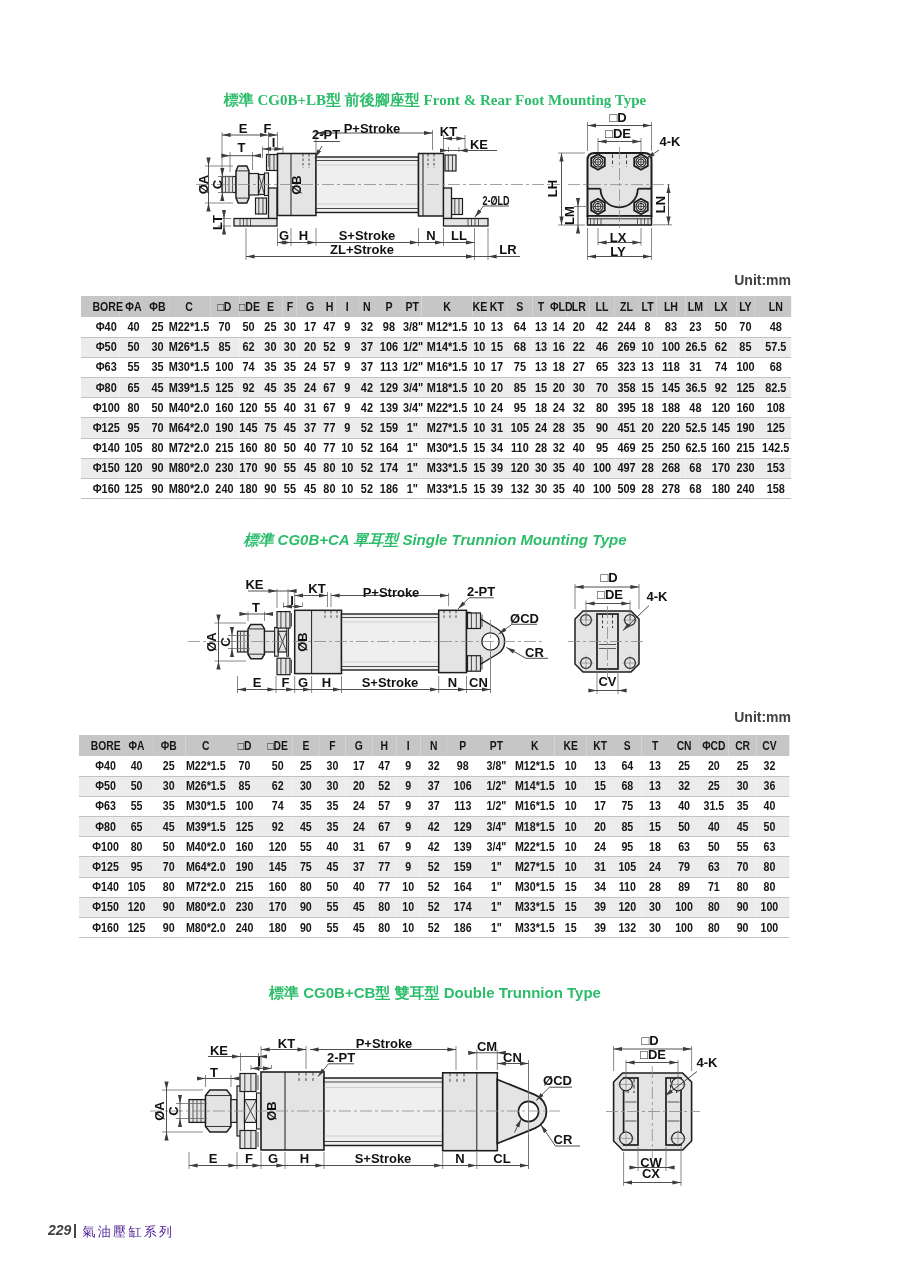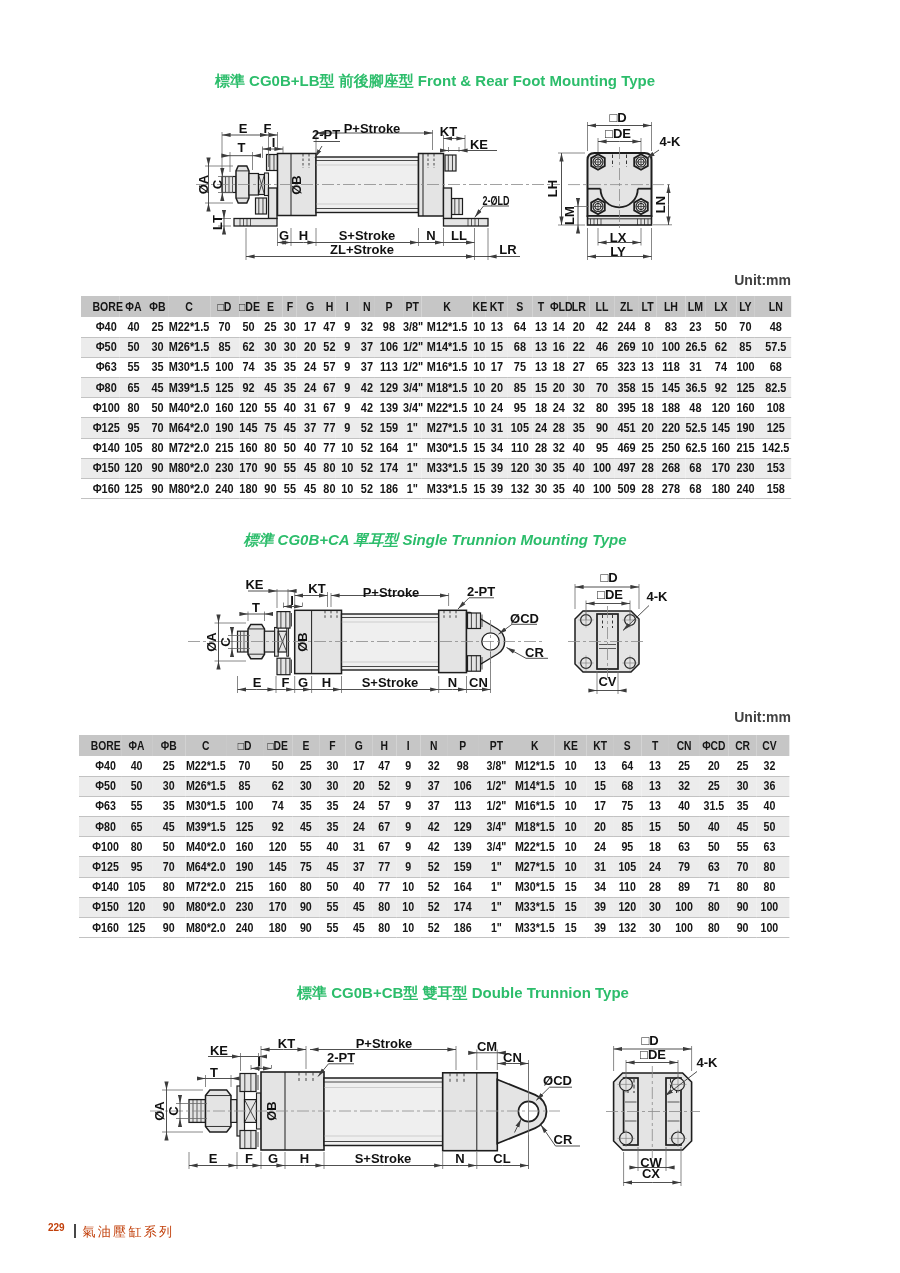--- a/index.html
+++ b/index.html
@@ -13,28 +13,28 @@
 table.t thead th{font-size:12px;font-weight:bold;}
 table.t tbody tr{height:20.2px;border-bottom:1px solid #c2c2c2;}
 table.t tbody tr.g{background:#ececec;}
 table.t td:first-child,table.t th:first-child{padding-left:13px;}
 table.t1 td:last-child,table.t1 th:last-child{padding-left:7px;}
 table.t2 td:last-child,table.t2 th:last-child{padding-right:8px;}
 text{font-family:"Liberation Sans",sans-serif;}
 .dimtxt{font-size:13px;font-weight:bold;fill:#111;}
 </style></head>
 <body>
-<div class="abs title" style="top:72px;">標準 CG0B+LB型 前後腳座型 Front &amp; Rear Foot Mounting Type</div>
+<div class="abs title" style="top:91px;font-family:Liberation Serif, serif;">標準 CG0B+LB型 前後腳座型 Front &amp; Rear Foot Mounting Type</div>
 <div class="abs title" style="top:531px;font-style:italic;">標準 CG0B+CA 單耳型 Single Trunnion Mounting Type</div>
-<div class="abs title" style="top:984px;padding-left:28px;">標準 CG0B+CB型 雙耳型 Double Trunnion Type</div>
+<div class="abs title" style="top:984px;">標準 CG0B+CB型 雙耳型 Double Trunnion Type</div>
 <div class="abs unit" style="top:272px;left:641px;width:150px;text-align:right;">Unit:mm</div>
 <div class="abs unit" style="top:709px;left:641px;width:150px;text-align:right;">Unit:mm</div>
-<div class="abs" style="top:1221.5px;left:48px;font-size:10px;font-weight:bold;color:#c2410c;">229</div>
+<div class="abs" style="top:1221.5px;left:48px;font-size:14px;font-weight:bold;color:#404040;font-style:italic;">229</div>
 <div class="abs" style="top:1224px;left:73.5px;width:2.2px;height:13.5px;background:#474747;"></div>
-<div class="abs" style="top:1223px;left:82.5px;font-size:13px;letter-spacing:2.3px;color:#c2410c;">氣油壓缸系列</div>
+<div class="abs" style="top:1223px;left:82.5px;font-size:13px;letter-spacing:2.3px;color:#4c1d95;">氣油壓缸系列</div>
 <table class="t t1 abs" style="left:81px;top:296px;width:806.8px;transform:scaleX(0.88);">
     <colgroup>
       <col style="width:44.32px">
       <col style="width:30.68px">
       <col style="width:23.86px">
       <col style="width:47.73px">
       <col style="width:32.95px">
       <col style="width:21.59px">
       <col style="width:28.41px">
       <col style="width:15.91px">

